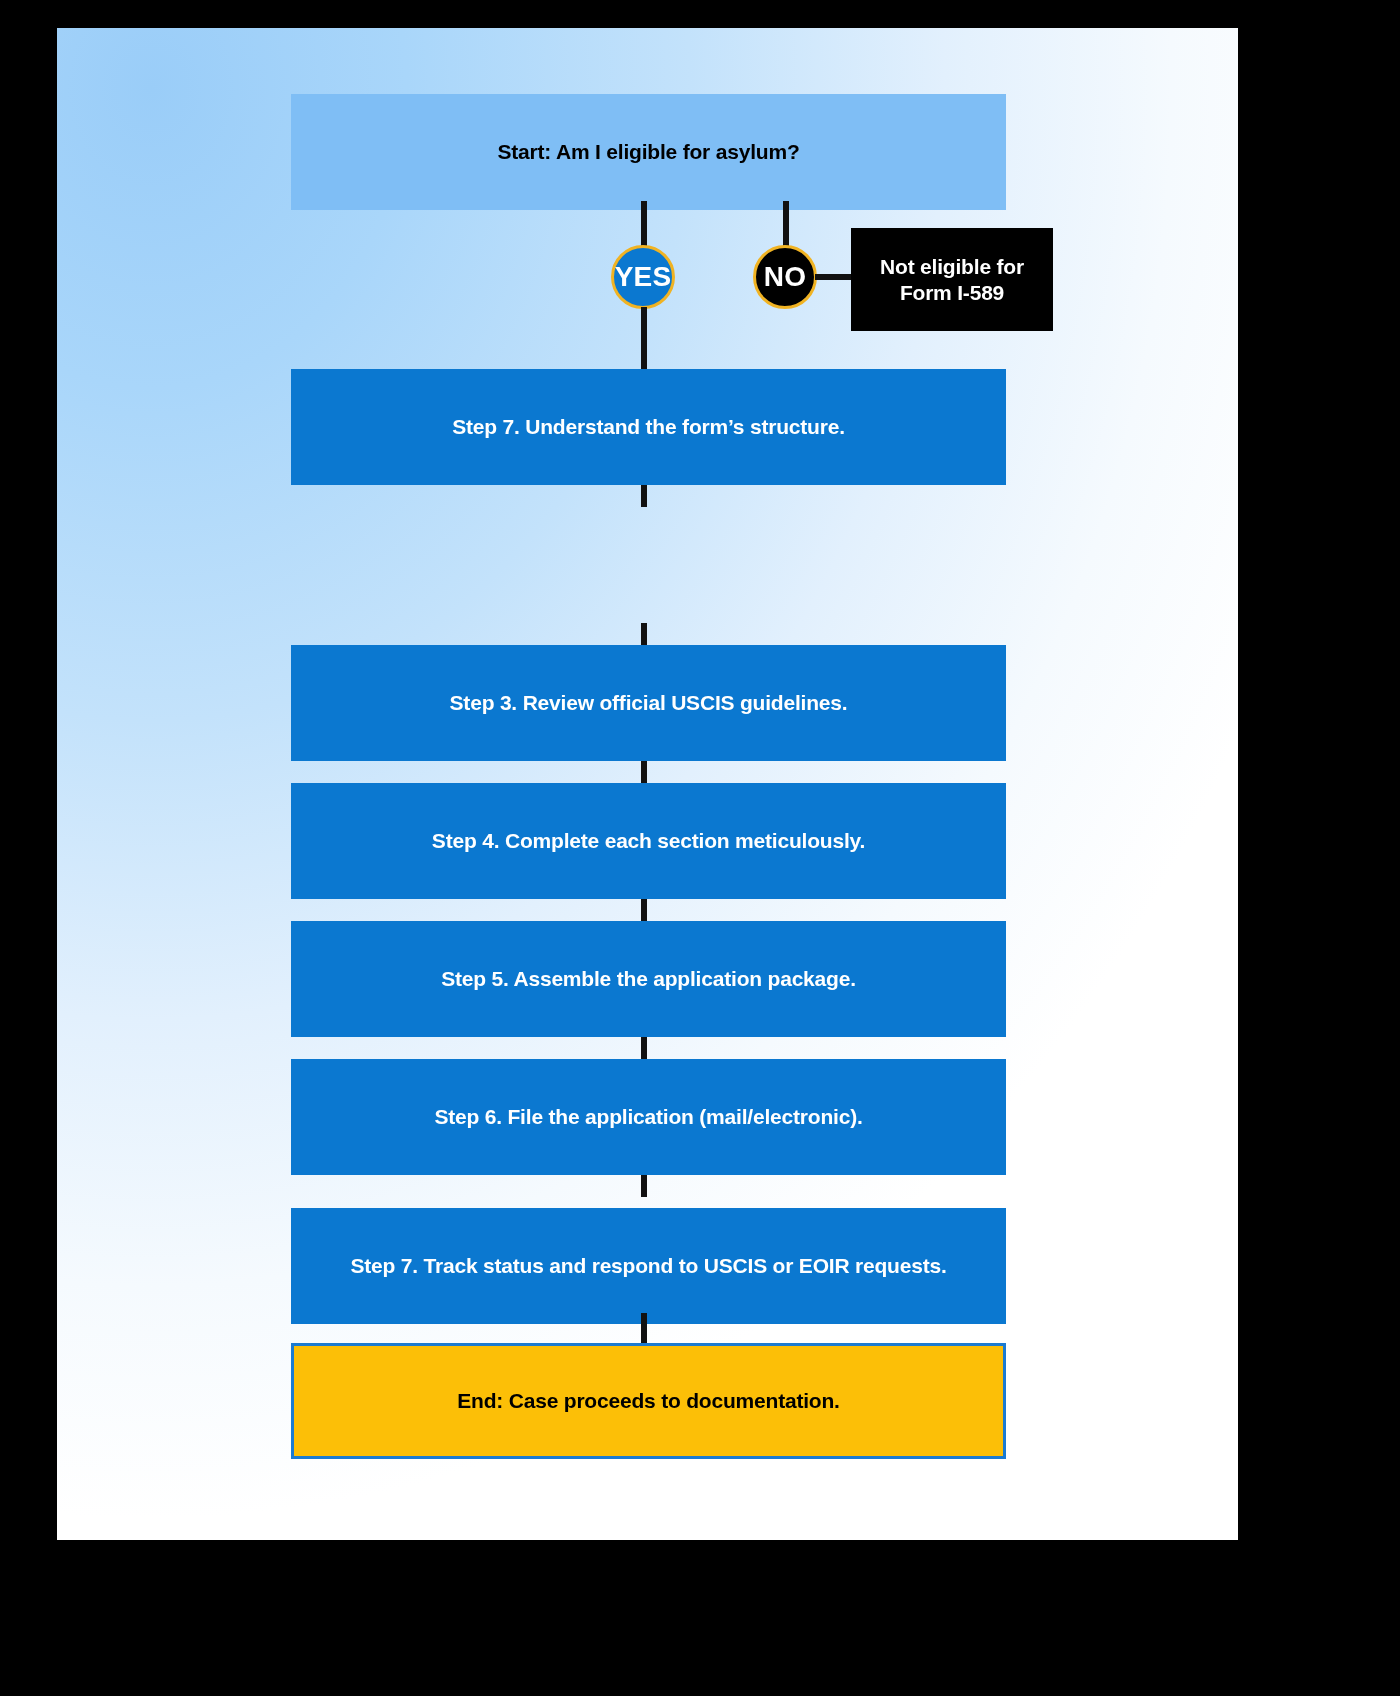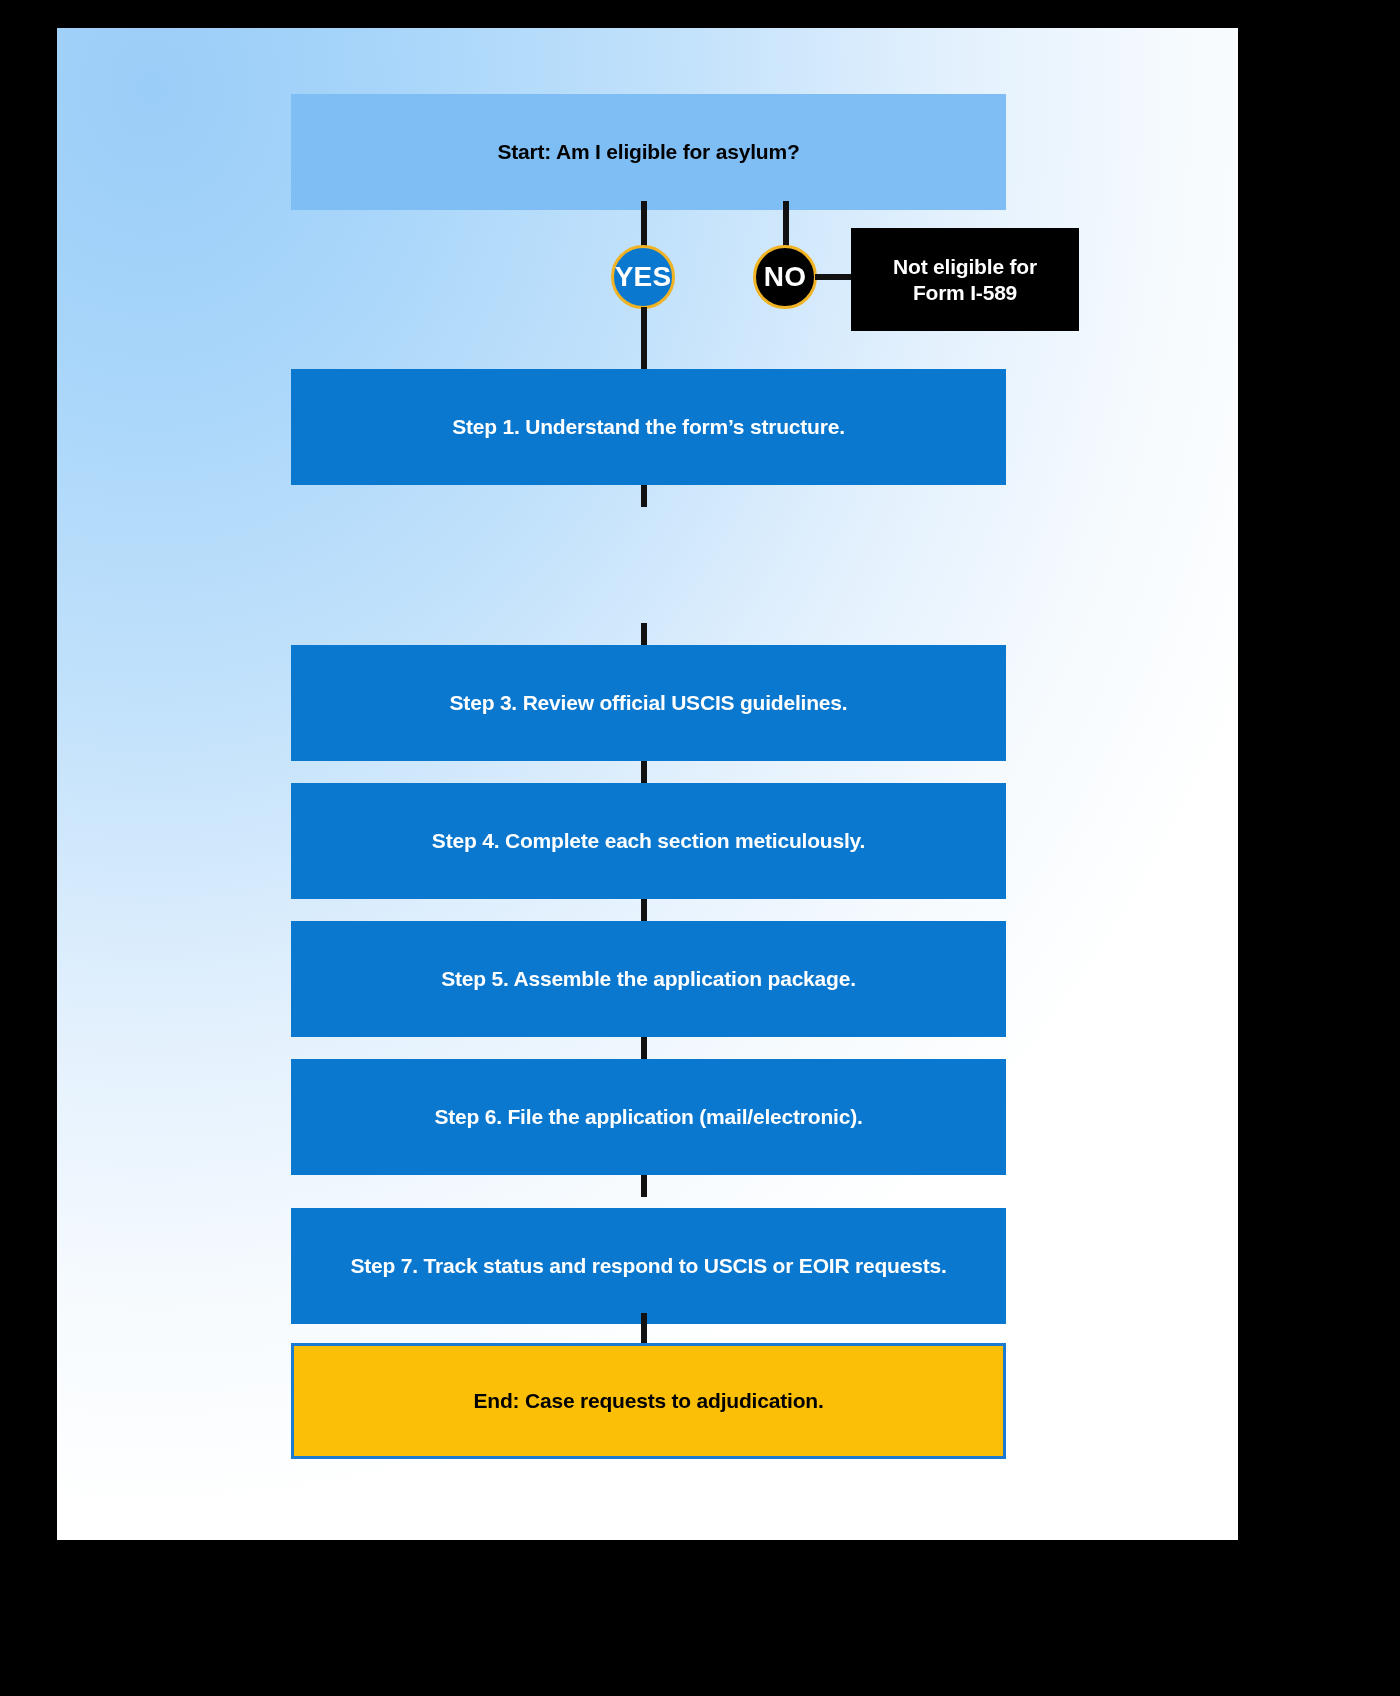--- a/index.html
+++ b/index.html
@@ -71,21 +71,21 @@
     top: 1315px;
     border: 3px solid #1B7BD2;
   }
 
   .reject-node {
     background: #000000;
     color: #FFFFFF;
     font-size: 21px;
     left: 794px;
     top: 200px;
-    width: 228px;
+    width: 202px;
     height: 103px;
     padding: 0 14px;
   }
 
   
   .decision {
     position: absolute;
     display: flex;
     align-items: center;
     justify-content: center;
@@ -144,36 +144,36 @@
 
     <div class="node reject-node">
       <div>
         <div>Not eligible for</div>
         <div>Form I-589</div>
       </div>
     </div>
 
     <div class="vline" style="left:584px; top:279px; height:63px;"></div>
 
-    <div class="node col step-node" style="top:341px;">Step 1. Understand the form’s structure.</div>
+    <div class="node col step-node" style="top:341px;">Step 7. Understand the form’s structure.</div>
     <div class="vline" style="left:584px; top:457px; height:22px;"></div>
 
     <div class="vline" style="left:584px; top:595px; height:22px;"></div>
 
     <div class="node col step-node" style="top:617px;">Step 3. Review official USCIS guidelines.</div>
     <div class="vline" style="left:584px; top:733px; height:22px;"></div>
 
     <div class="node col step-node" style="top:755px;">Step 4. Complete each section meticulously.</div>
     <div class="vline" style="left:584px; top:871px; height:22px;"></div>
 
     <div class="node col step-node" style="top:893px;">Step 5. Assemble the application package.</div>
     <div class="vline" style="left:584px; top:1009px; height:22px;"></div>
 
     <div class="node col step-node" style="top:1031px;">Step 6. File the application (mail/electronic).</div>
     <div class="vline" style="left:584px; top:1147px; height:22px;"></div>
 
     <div class="node col step-node" style="top:1169px;margin-top:11px;">Step 7. Track status and respond to USCIS or EOIR requests.</div>
     <div class="vline" style="left:584px; top:1285px; height:32px;"></div>
 
-    <div class="node col end-node">End: Case requests to adjudication.</div>
+    <div class="node col end-node">End: Case proceeds to documentation.</div>
 
   </div>
 </div>
 
 </body></html>

